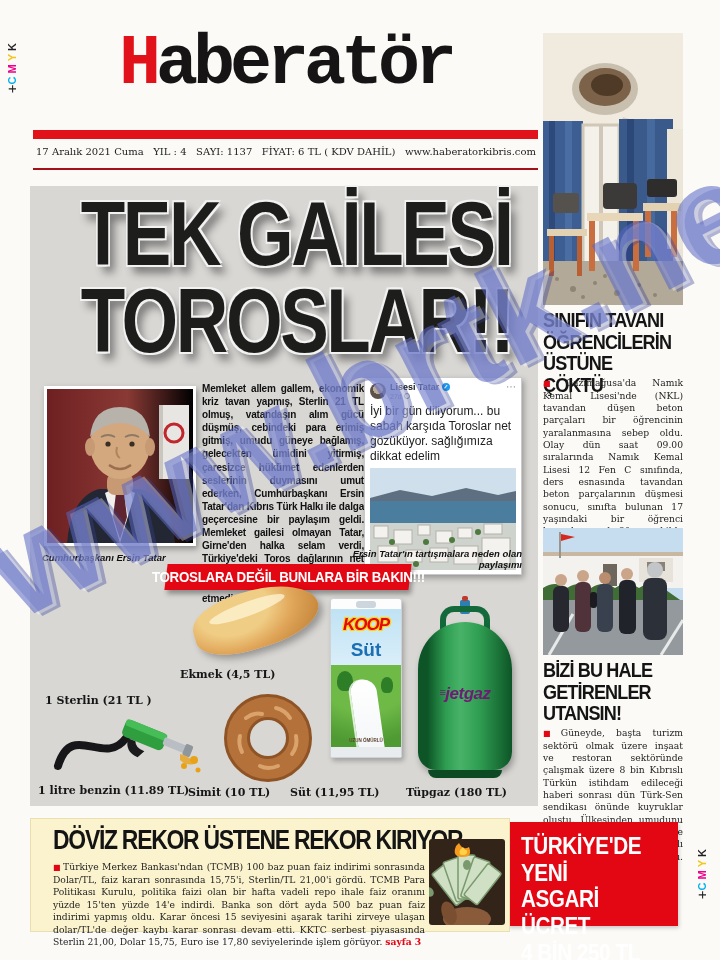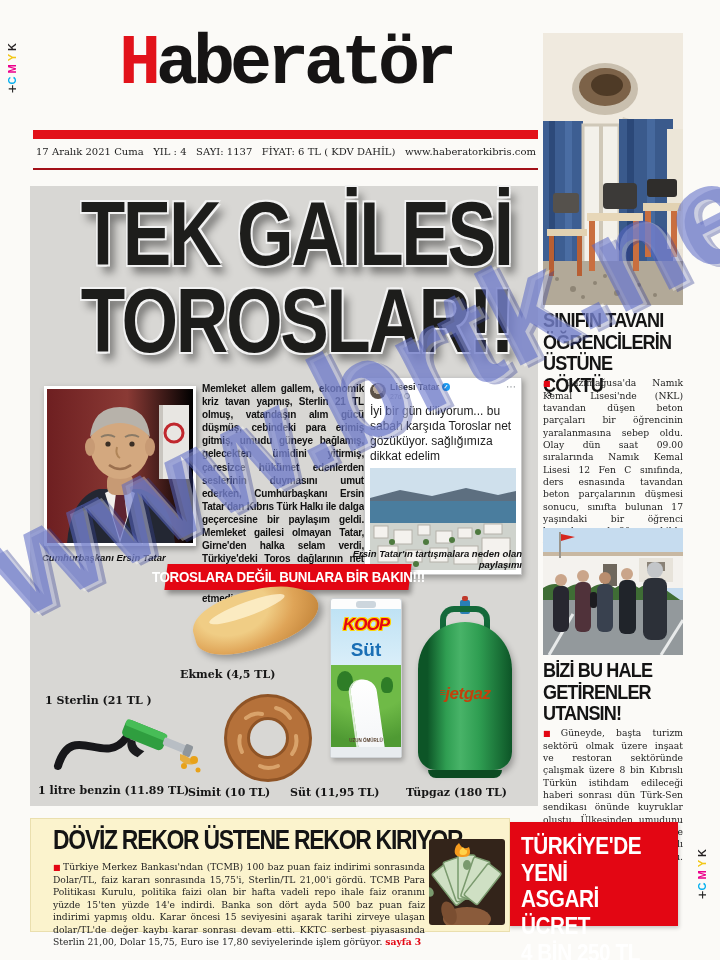--- a/index.html
+++ b/index.html
@@ -119,21 +119,21 @@
   #jetgaz .tank { position:absolute; top:22px; left:0; width:94px; height:148px;
                   border-radius:47px 47px 18px 18px;
                   background:linear-gradient(90deg,#0d5527 0 10%,#2f9e52 30%,#48b368 45%,#2f9e52 65%,#0d5527 100%);
                   box-shadow:2px 4px 6px rgba(0,0,0,.3); }
   #jetgaz .collar { position:absolute; top:6px; left:22px; width:50px; height:26px;
                   border:6px solid #13693a; border-bottom:none; border-radius:14px 14px 0 0; background:transparent; }
   #jetgaz .valve { position:absolute; top:0px; left:42px; width:10px; height:14px; background:#2a7fb5;
                   border-radius:2px; }
   #jetgaz .valve::after { content:""; position:absolute; top:-4px; left:2px; width:6px; height:5px;
                   background:#c0392b; border-radius:2px; }
-  #jetgaz .brand { position:absolute; top:84px; width:100%; text-align:center; color:#c2410c;
+  #jetgaz .brand { position:absolute; top:84px; width:100%; text-align:center; color:#701a75;
                   font-weight:bold; font-style:italic; font-size:17px; letter-spacing:-.5px; }
   #jetgaz .brand .mk { font-size:11px; vertical-align:3px; }
   #jetgaz .foot { position:absolute; bottom:0; left:10px; width:74px; height:8px; background:#0b4a22;
                   border-radius:0 0 8px 8px; }
 
   
   #bread { left:162px; top:404px; width:128px; height:58px; transform:rotate(-16deg);
            border-radius:50% 60% 55% 45%;
            background:radial-gradient(80% 120% at 35% 25%, #f0cd85 0 35%, #dfa457 60%, #b97a30 100%);
            box-shadow:3px 5px 7px rgba(0,0,0,.3); }

